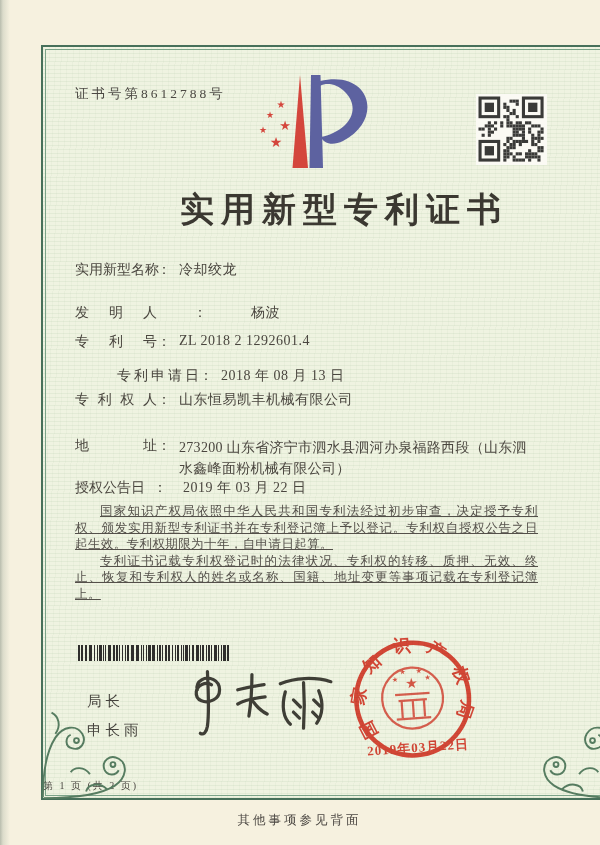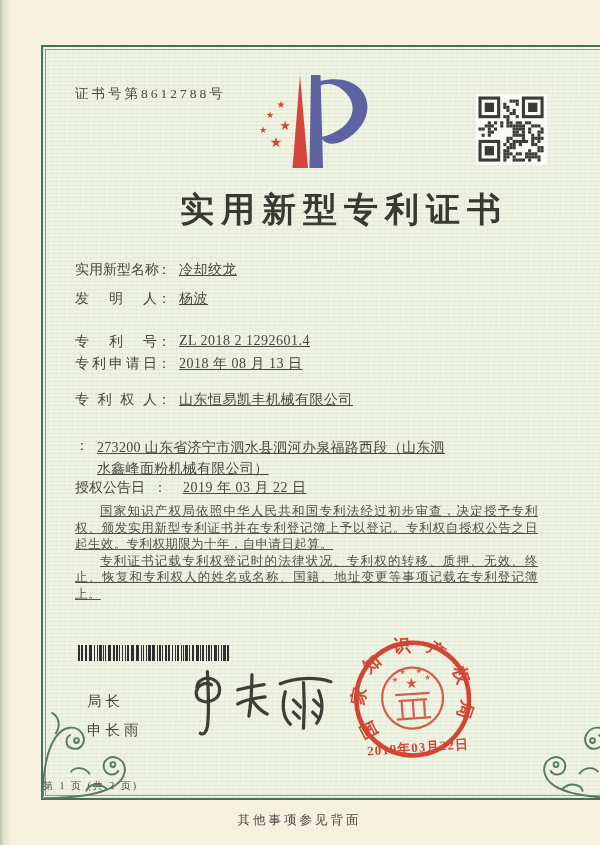--- a/index.html
+++ b/index.html
@@ -33,23 +33,23 @@
   .logo { position:absolute; left:187px; top:22px; width:150px; height:114px; }
   .qr { position:absolute; left:433px; top:47px; width:71px; height:71px; background:#fbfaf4; }
   .title {
     position:absolute; left:0; top:140px; width:100%; text-align:center;
     font-size:34px; font-weight:bold; letter-spacing:7px; color:#3b3831;
     text-indent:7px; white-space:nowrap;padding-left:12px;
   }
   .fieldrow { position:absolute; left:32px; font-size:14px; color:#4a463f; display:flex; white-space:nowrap; }
   .flabel { display:inline-block; width:82px; text-align:justify; text-align-last:justify; }
   .fcolon { display:inline-block; margin-right:8px; }
-  .fvalue { letter-spacing:.5px;text-decoration:underline; }
-  .row-0 { top:214px; } .row-1 { top:243px; } .row-2 { top:286px; }
-  .row-3 { top:308px; } .row-4 { top:344px; }
+  .fvalue { letter-spacing:.5px; }
+  .row-0 { top:214px; } .row-1 { top:257px;gap:36px; } .row-2 { top:286px; }
+  .row-3 { top:320px;margin-left:42px; } .row-4 { top:344px; }
   .row-addr { top:390px; white-space:normal; }
   .row-addr .fvalue { width:360px; line-height:21px; letter-spacing:.3px; }
   .row-grant { top:432px;gap:8px; }
   .grant-right { position:absolute; left:252px; top:432px; font-size:13.5px; color:#4a463f; white-space:nowrap; }
   .bodytext {
     position:absolute; left:32px; top:456px; width:463px;
     font-size:12.5px; line-height:16.5px; color:#54504a; text-align:justify;
   }
   .bodytext p { text-indent:2em; letter-spacing:.4px;text-decoration:underline; }
   .barcode { position:absolute; left:34px; top:598px; width:156px; height:17px; }
@@ -248,20 +248,21 @@
     <span class="flabel">专利申请日</span>
       <span class="fcolon">：</span>
       <span class="fvalue">2018 年 08 月 13 日</span>
   </div>
   <div class="fieldrow row-4">
     <span class="flabel">专利权人</span>
       <span class="fcolon">：</span>
       <span class="fvalue">山东恒易凯丰机械有限公司</span>
   </div>
   <div class="fieldrow row-addr">
+    <span class="flabel">地址</span>
       <span class="fcolon">：</span>
       <span class="fvalue">273200 山东省济宁市泗水县泗河办泉福路西段（山东泗水鑫峰面粉机械有限公司）</span>
   </div>
 
   <div class="fieldrow row-grant">
     <span>授权公告日</span>
       <span class="fcolon">：</span>
       <span class="fvalue">2019 年 03 月 22 日</span>
   </div>
 

